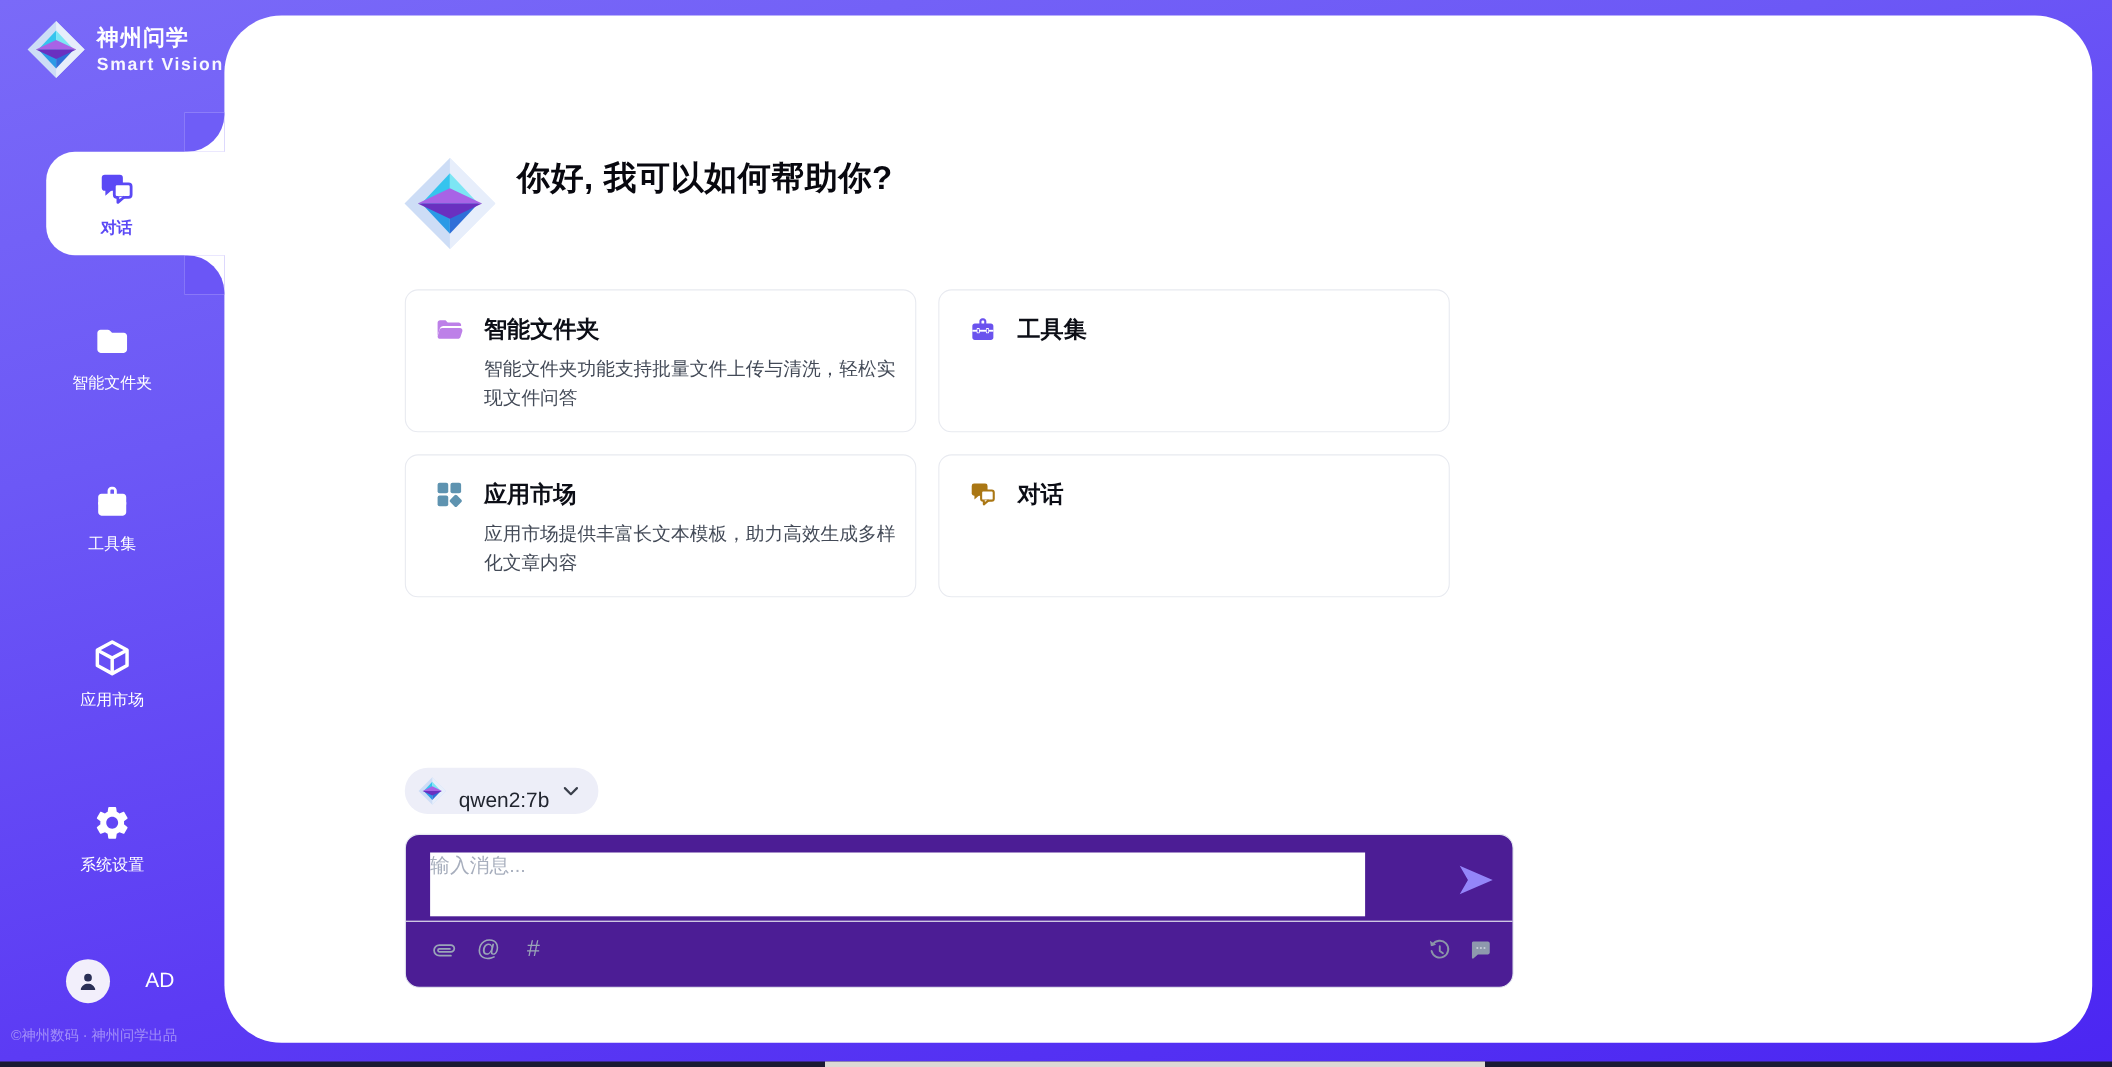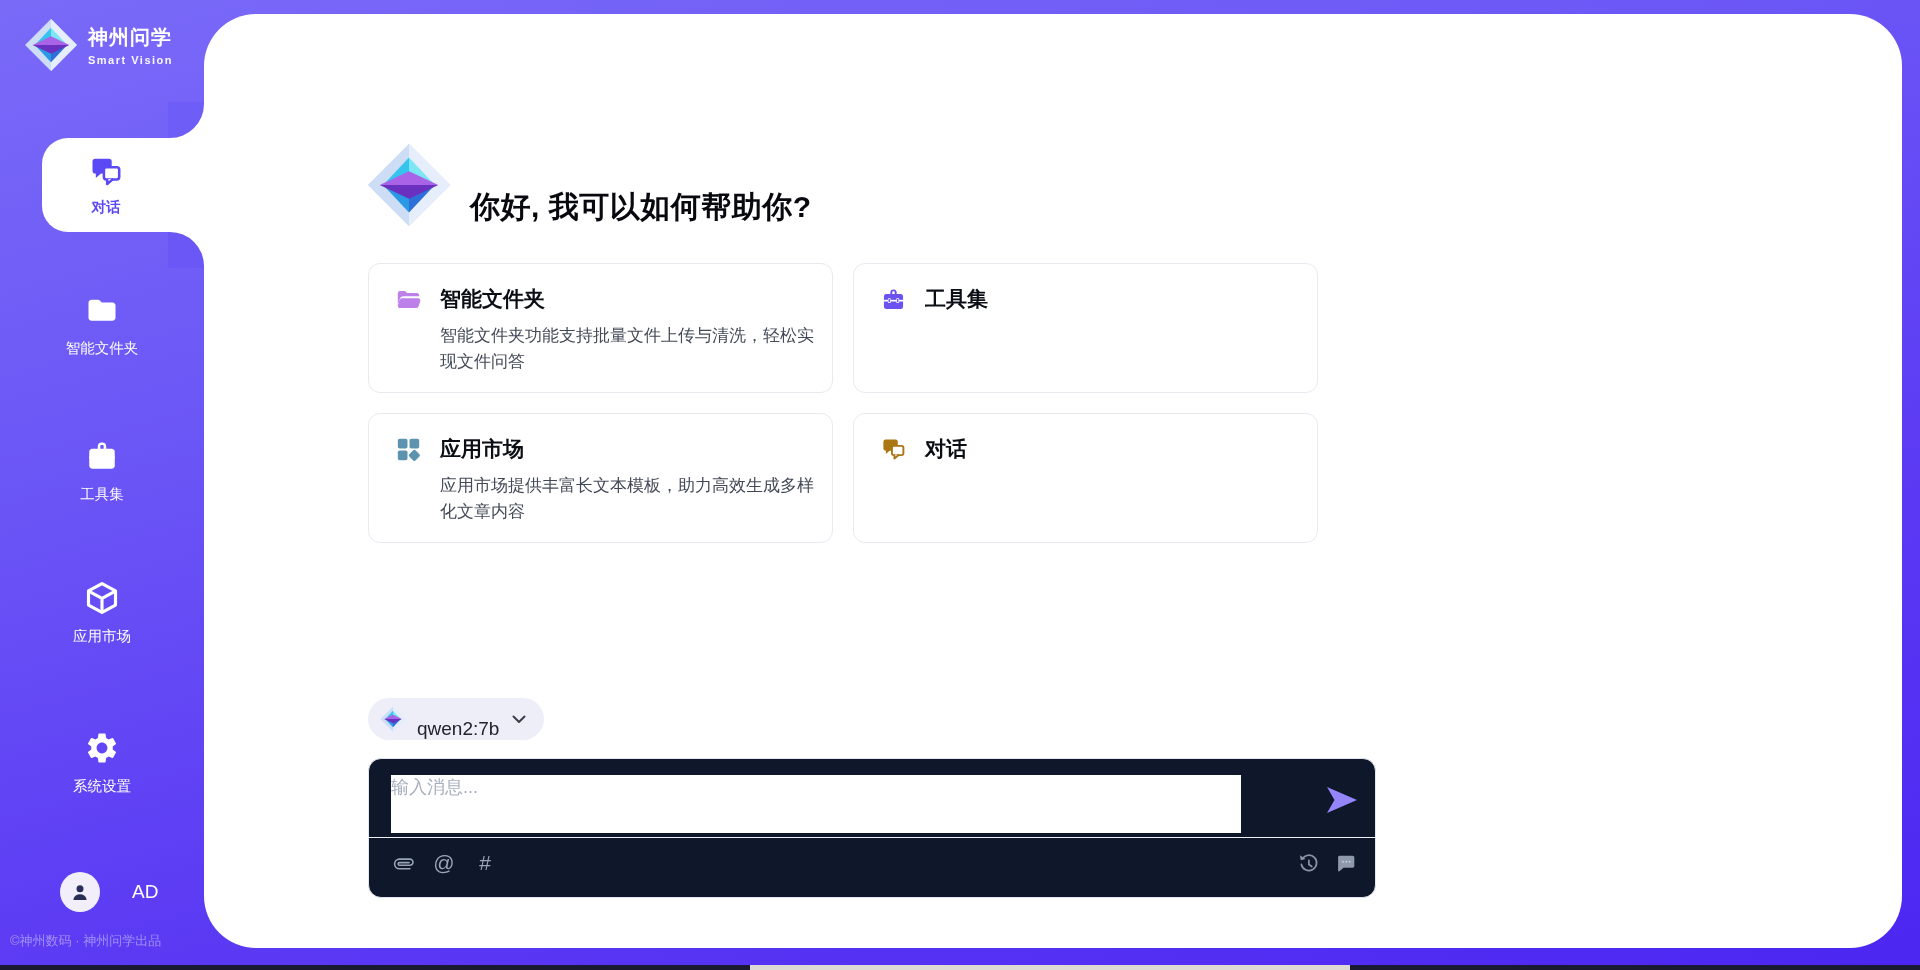--- a/index.html
+++ b/index.html
@@ -12,21 +12,21 @@
   .main-panel { position:absolute; left:204px; top:14px; width:1698px; height:934px;
     background:#ffffff; border-radius:52px; z-index:2; }
 
   
   .sidebar { position:absolute; left:0; top:0; width:204px; height:942px; z-index:3; }
 
   .brand { position:absolute; left:24px; top:18px; display:flex; align-items:center; gap:10px; }
   .brand-logo { width:54px; height:54px; }
   .brand-text { display:flex; flex-direction:column; }
   .brand-name { color:#fff; font-size:20px; font-weight:700; letter-spacing:1px; }
-  .brand-sub  { color:#fff; font-size:11px; font-weight:600; letter-spacing:1.5px; margin-top:3px; opacity:.95;text-align:center; }
+  .brand-sub  { color:#fff; font-size:16px; font-weight:600; letter-spacing:1.5px; margin-top:3px; opacity:.95;text-align:center; }
 
   .nav-item { position:absolute; left:0; width:204px; display:flex; flex-direction:column;
     align-items:center; gap:11px; cursor:pointer; }
   .nav-item .nav-icon { width:36px; height:36px; display:flex; align-items:center; justify-content:center; }
   .nav-item .nav-label { color:#fff; font-size:14.5px; }
 
   .nav-item.active { left:42px; top:138px; width:166px; height:94px; background:#fff;
     border-radius:26px 0 0 26px; justify-content:center; gap:8px; padding-right:38px; z-index:4; }
   .nav-item.active .nav-label { color:#5b49f5; font-weight:600; }
 
@@ -39,41 +39,41 @@
   .fillet.bottom::after { border-top-right-radius:34px; background:#6b56f6; }
 
   .user-row { position:absolute; left:60px; top:872px; display:flex; align-items:center; gap:32px; cursor:pointer; }
   .avatar { width:40px; height:40px; border-radius:50%; background:#f2effb; display:flex;
     align-items:center; justify-content:center; }
   .user-name { color:#fff; font-size:19px; font-weight:500; }
 
   .sidebar-footer { position:absolute; left:10px; top:932px; color:rgba(255,255,255,.42); font-size:13px; }
 
   
-  .greeting { position:absolute; left:366px; top:142px; display:flex; align-items:flex-end; gap:18px; }
+  .greeting { position:absolute; left:366px; top:142px; display:flex; align-items:flex-start; gap:18px; }
   .greeting-logo { width:86px; height:86px; }
   .greeting-text { font-size:30px; font-weight:800; color:#08080f; letter-spacing:.5px; }
 
   .cards { position:absolute; left:368px; top:263px; width:950px;
     display:grid; grid-template-columns:465px 465px; grid-auto-rows:130px; gap:20px 20px; }
   .card { background:#fff; border:1px solid #e8eaf0; border-radius:12px; padding:21px 24px 0 26px;
     cursor:pointer; }
   .card-head { display:flex; align-items:center; gap:18px; }
   .card-icon { width:27px; height:27px; display:flex; align-items:center; justify-content:center; }
   .card-title { font-size:21px; font-weight:700; color:#0c0e16; }
   .card-desc { margin-top:10px; margin-left:45px; width:380px; font-size:17px; line-height:26px; color:#434a57; }
 
   .model-pill { position:absolute; left:368px; top:698px; height:42px; padding:0 18px 0 12px;
     background:#edeef8; border-radius:21px; display:flex; align-items:center; gap:11px; cursor:pointer; }
   .model-pill .pill-logo { width:26px; height:26px; }
   .model-name { font-size:19px; color:#20242e;margin-top:20px; }
   .chevron { width:14px; height:9px; margin-left:2px; }
 
   .composer { position:absolute; left:368px; top:758px; width:1008px; height:140px;
-    background:#0f172a; border:1.6px solid #e4e7f0; border-radius:13px; }
+    background:#4c1d95; border:1.6px solid #e4e7f0; border-radius:13px; }
   .composer textarea { position:absolute; left:22px; top:16px; width:850px; height:58px;
     border:none; outline:none; resize:none; font-size:18px; color:#30343f;
     font-family:"Liberation Sans","DejaVu Sans",sans-serif; }
   .composer textarea::placeholder { color:#a7aebd; }
   .send-btn { position:absolute; right:16px; top:26px; width:34px; height:30px; cursor:pointer; }
   .composer-divider { position:absolute; left:0; right:0; top:78px; height:1px; background:#eef0f5; }
   .composer-tools { position:absolute; left:22px; top:92px; display:flex; align-items:center; gap:17px; }
   .tool-icon { width:24px; height:24px; display:flex; align-items:center; justify-content:center;
     color:#9aa5b8; cursor:pointer; font-size:21px; font-weight:500; }
   .composer-tools-right { position:absolute; right:18px; top:92px; display:flex; align-items:center; gap:13px; }

